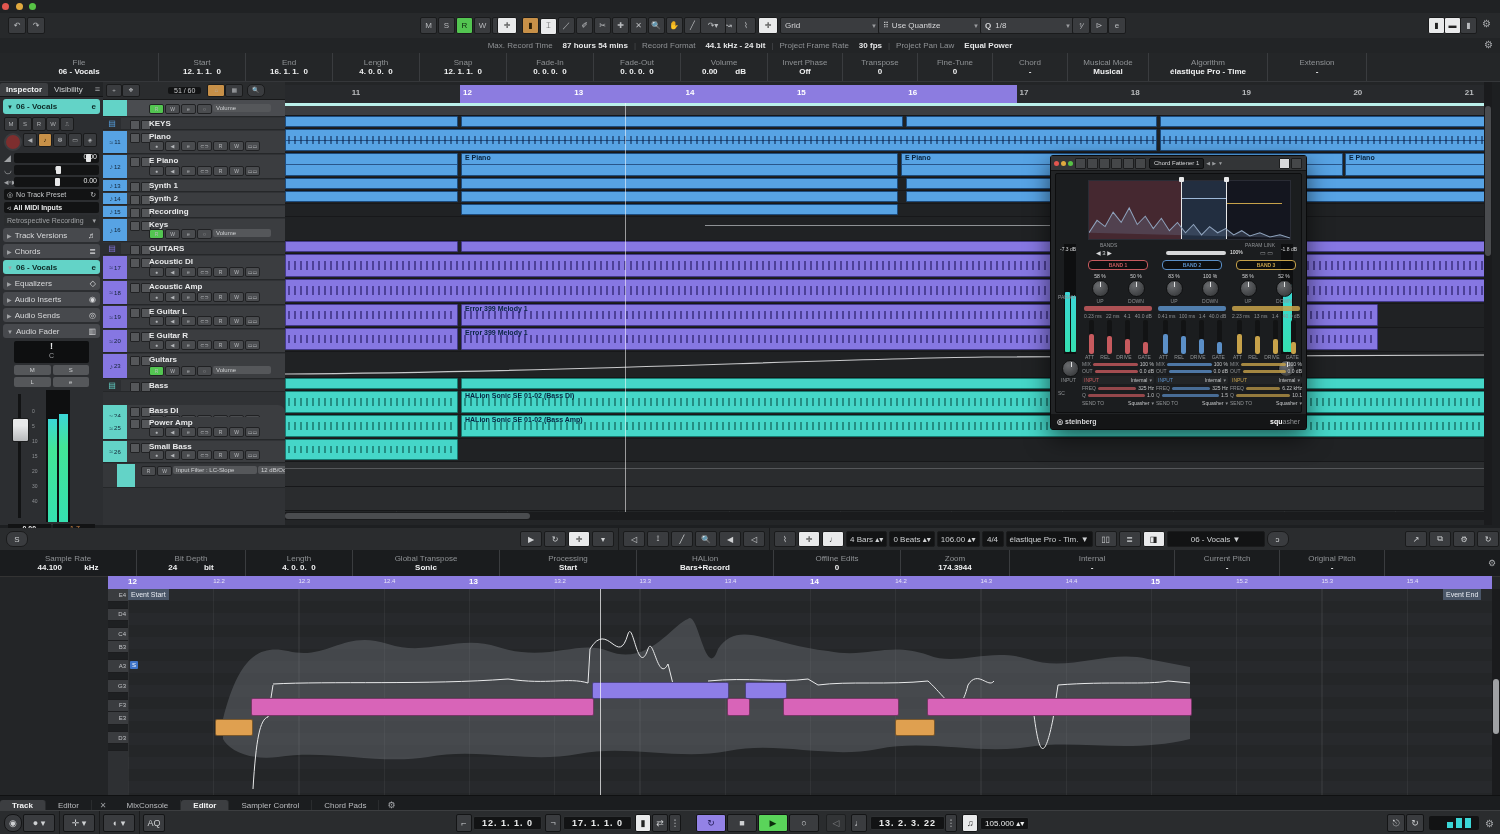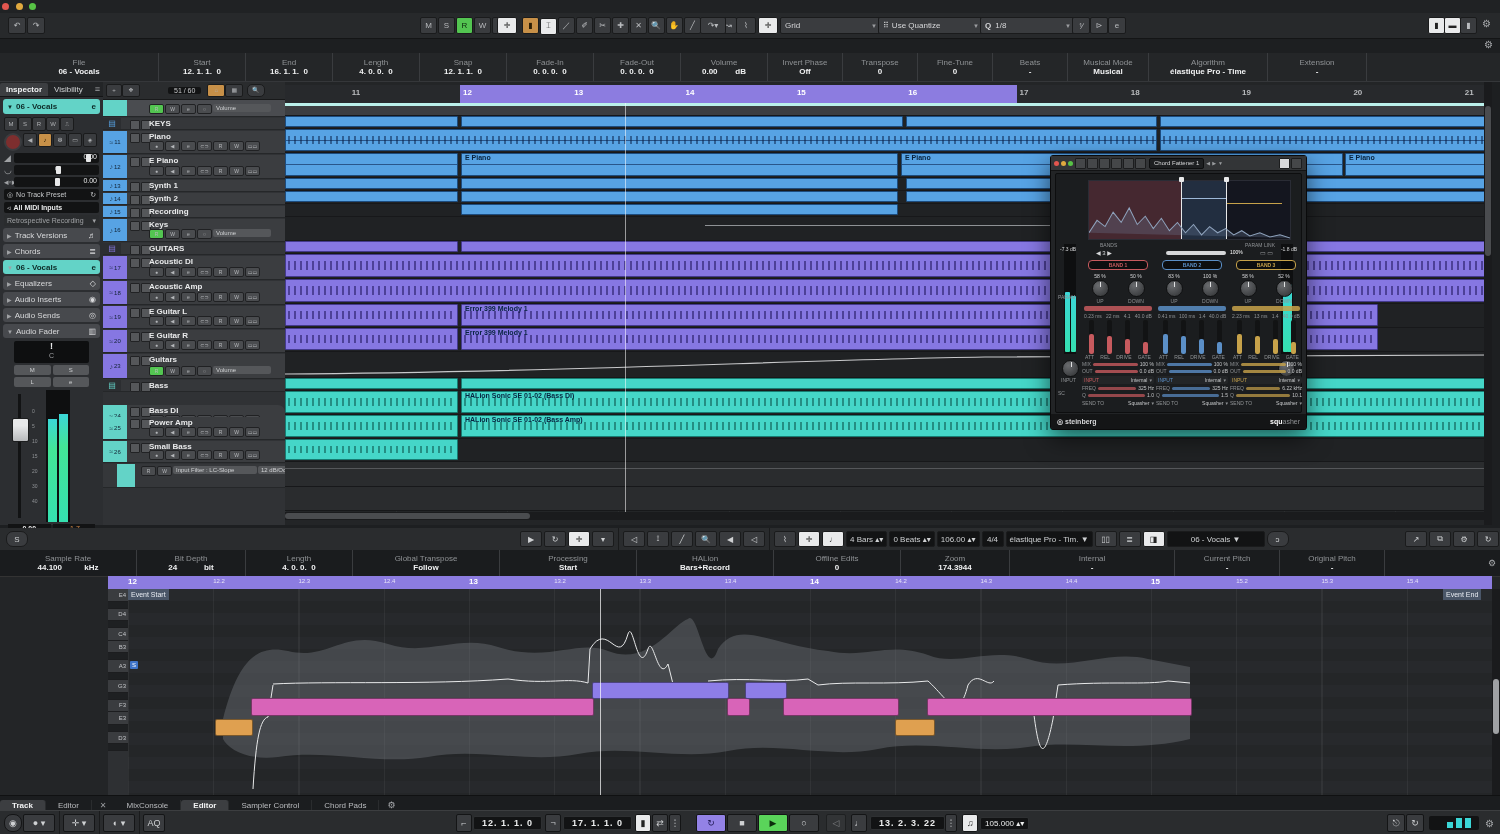--- a/index.html
+++ b/index.html
@@ -160,20 +160,33 @@
       </span>
     <span class="tbtn abs" style="left:1072px;top:4px;width:16px">⅟</span>
     <span class="tbtn abs" style="left:1090px;top:4px;width:16px">⊳</span>
     <span class="tbtn abs" style="left:1108px;top:4px;width:16px">e</span>
     <span class="tbtn abs on-white" style="left:1428px;top:4px;width:14px">▮</span>
     <span class="tbtn abs on-white" style="left:1444px;top:4px;width:14px">▬</span>
     <span class="tbtn abs" style="left:1460px;top:4px;width:14px">▮</span>
     <span class="abs gear" style="left:1482px;top:5px">⚙</span>
   </div>
 
+  <div class="abs" id="statusline">
+      <span>Max. Record Time</span>
+      <b>87 hours 54 mins</b>
+      <span class="sep">|</span>
+      <span>Record Format</span>
+      <b>44.1 kHz - 24 bit</b>
+      <span class="sep">|</span>
+      <span>Project Frame Rate</span>
+      <b>30 fps</b>
+      <span class="sep">|</span>
+      <span>Project Pan Law</span>
+      <b>Equal Power</b>
+    </div>
   <span class="abs gear" style="left:1484px;top:39px">⚙</span>
 
   <div class="abs" id="infoline">
       <div class="if-field" style="width: 150px; flex: 0 0 auto;">
         <div class="if-label">File</div>
         <div class="if-value" style="white-space: pre;">06 - Vocals</div>
       </div>
       <div class="if-field" style="width: 78px; flex: 0 0 auto;">
         <div class="if-label">Start</div>
         <div class="if-value" style="white-space: pre;">12. 1. 1.  0</div>
@@ -208,21 +221,21 @@
       </div>
       <div class="if-field" style="width: 66px; flex: 0 0 auto;">
         <div class="if-label">Transpose</div>
         <div class="if-value" style="white-space: pre;">0</div>
       </div>
       <div class="if-field" style="width: 66px; flex: 0 0 auto;">
         <div class="if-label">Fine-Tune</div>
         <div class="if-value" style="white-space: pre;">0</div>
       </div>
       <div class="if-field" style="width: 66px; flex: 0 0 auto;">
-        <div class="if-label">Beats</div>
+        <div class="if-label">Chord</div>
         <div class="if-value" style="white-space: pre;">-</div>
       </div>
       <div class="if-field" style="width: 72px; flex: 0 0 auto;">
         <div class="if-label">Musical Mode</div>
         <div class="if-value" style="white-space: pre;">Musical</div>
       </div>
       <div class="if-field" style="width: 110px; flex: 0 0 auto;">
         <div class="if-label">Algorithm</div>
         <div class="if-value" style="white-space: pre;">élastique Pro - Time</div>
       </div>
@@ -1079,21 +1092,21 @@
         <div class="if-field" style="width: 100px; flex: 0 0 auto;">
           <div class="if-label">Bit Depth</div>
           <div class="if-value" style="white-space: pre;">24            bit</div>
         </div>
         <div class="if-field" style="width: 98px; flex: 0 0 auto;">
           <div class="if-label">Length</div>
           <div class="if-value" style="white-space: pre;">4. 0. 0.  0</div>
         </div>
         <div class="if-field" style="width: 138px; flex: 0 0 auto;">
           <div class="if-label">Global Transpose</div>
-          <div class="if-value" style="white-space: pre;">Follow</div>
+          <div class="if-value" style="white-space: pre;">Sonic</div>
         </div>
         <div class="if-field" style="width: 128px; flex: 0 0 auto;">
           <div class="if-label">Processing</div>
           <div class="if-value" style="white-space: pre;">Start</div>
         </div>
         <div class="if-field" style="width: 128px; flex: 0 0 auto;">
           <div class="if-label">HALion</div>
           <div class="if-value" style="white-space: pre;">Bars+Record</div>
         </div>
         <div class="if-field" style="width: 118px; flex: 0 0 auto;">

